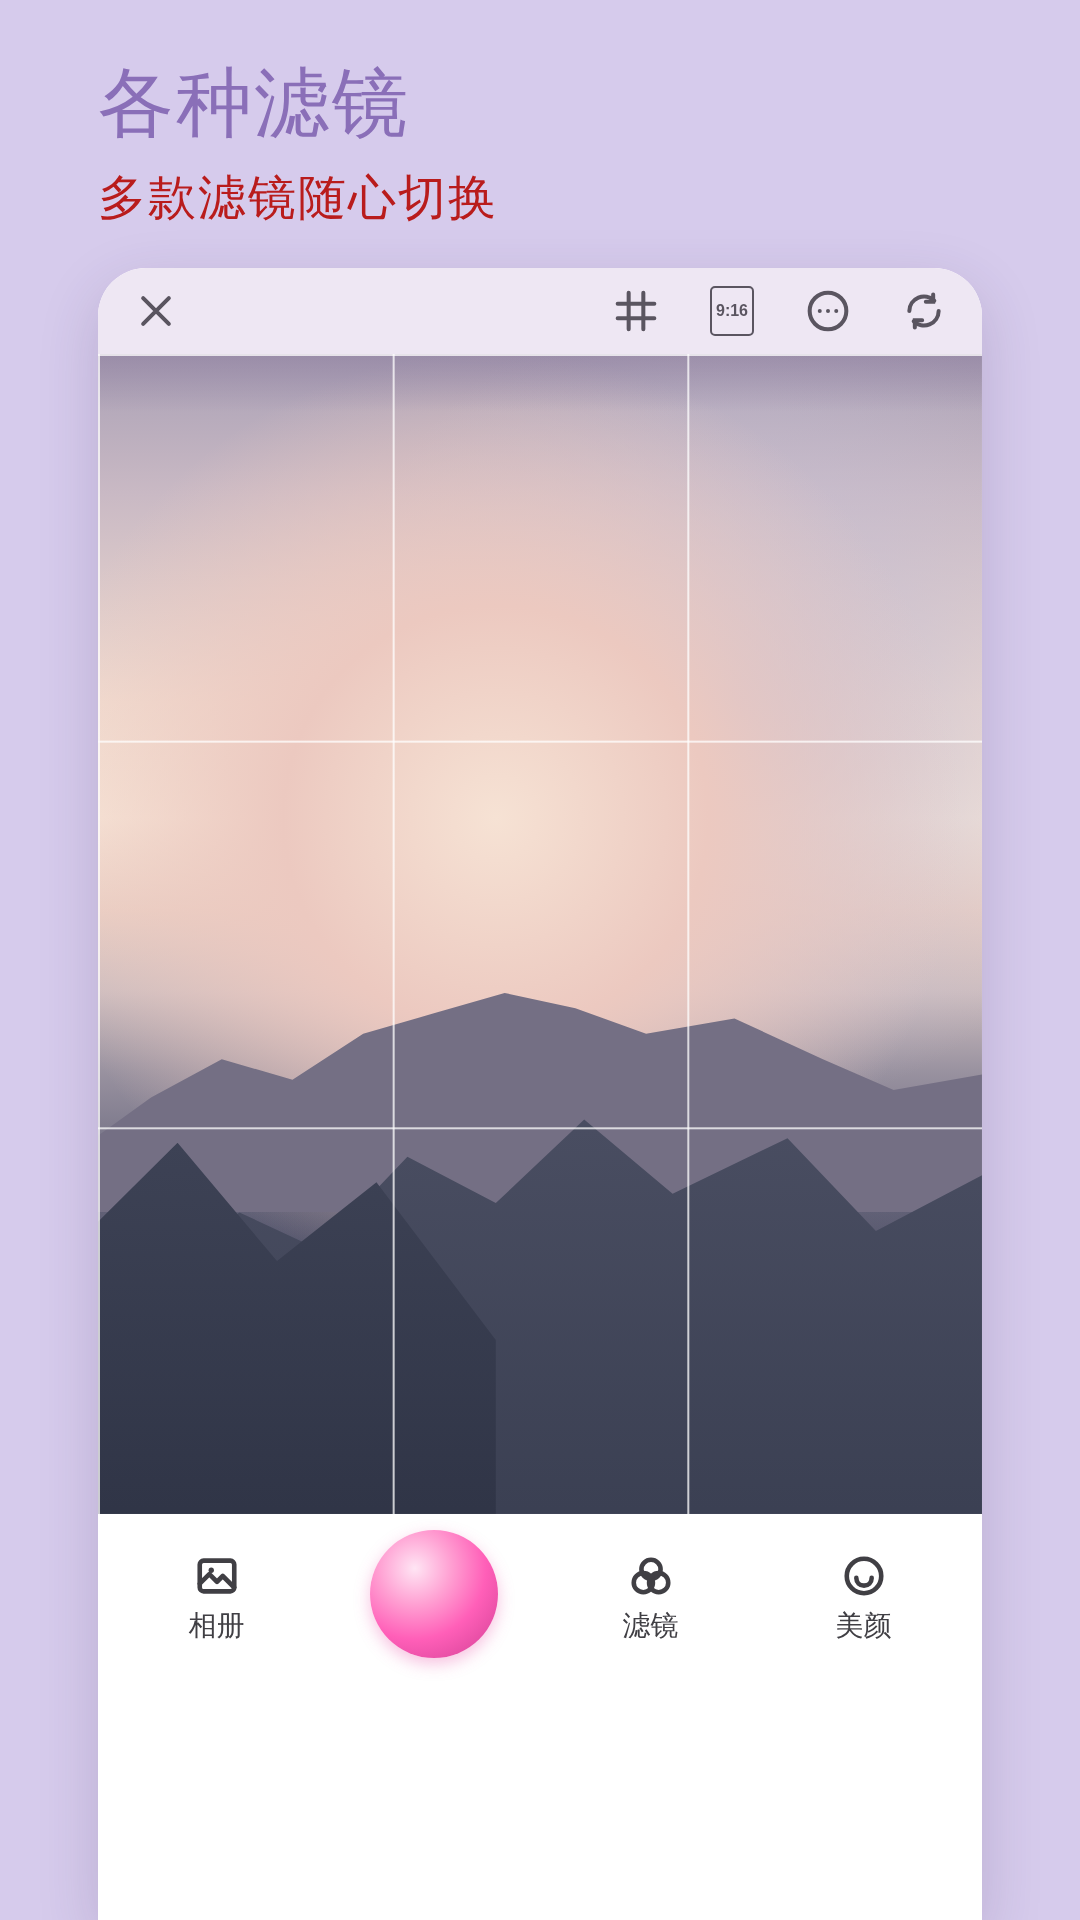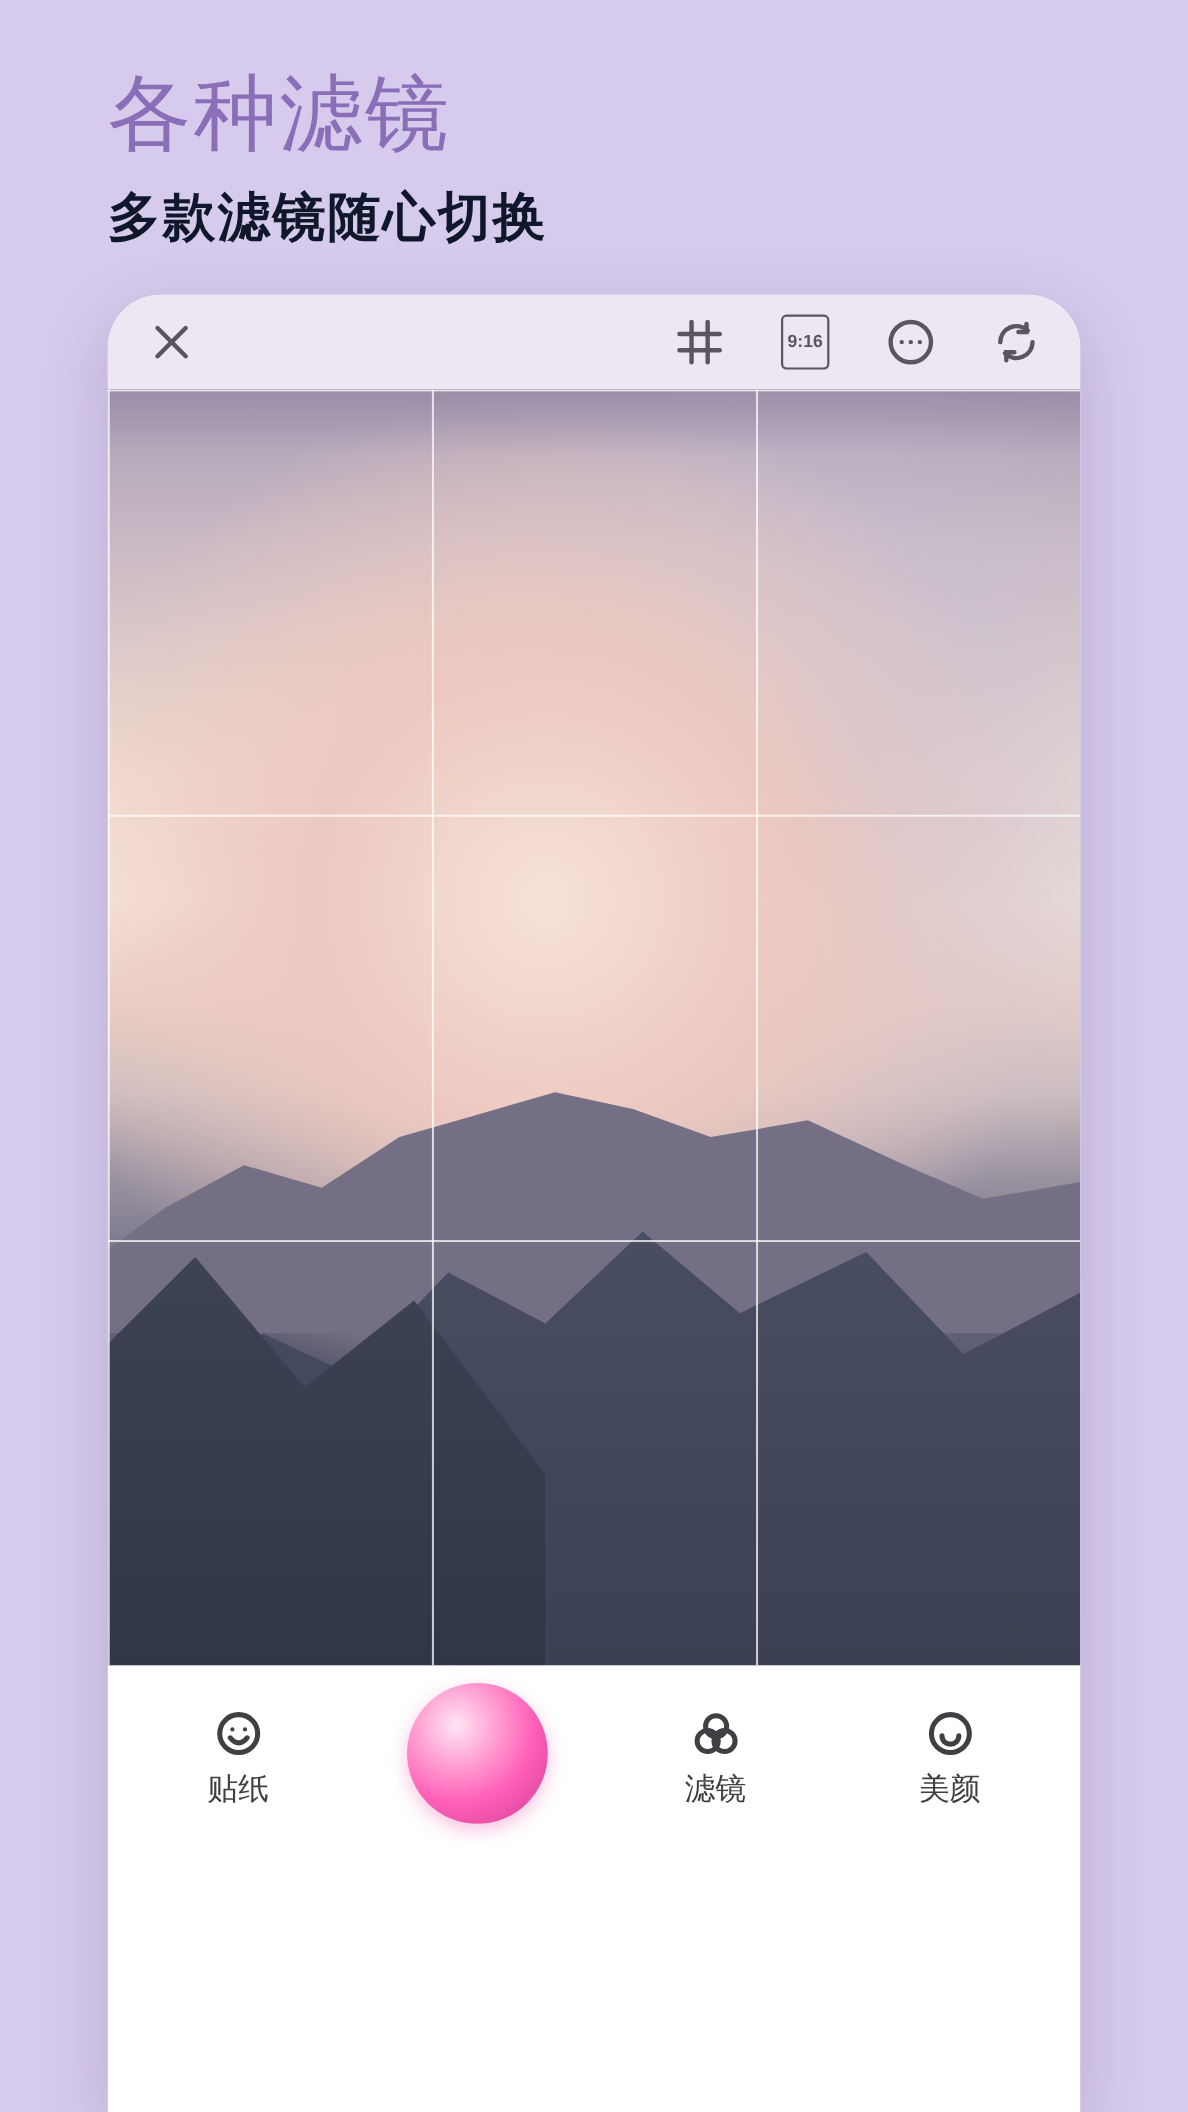--- a/index.html
+++ b/index.html
@@ -18,22 +18,22 @@
   }
   .headline-title {
     font-size: 76px;
     font-weight: 400;
     color: #8a6fb8;
     letter-spacing: 2px;
   }
   .headline-sub {
     margin-top: 10px;
     font-size: 48px;
-    font-weight: 700;
-    color: #0f172a;
+    font-weight: 400;
+    color: #b91c1c;
     letter-spacing: 2px;
   }
 
   
   .phone {
     position: absolute;
     left: 98px;
     top: 268px;
     width: 884px;
     height: 1652px; 
@@ -218,30 +218,29 @@
 
   <div class="viewfinder">
     <div class="mtn-back"></div>
     <div class="mtn-front"></div>
     <div class="mtn-left"></div>
     <div class="grid"></div>
   </div>
 
   <div class="bottombar">
 
-
     <div class="bb-item">
       <svg viewBox="0 0 24 24">
-        <circle cx="12" cy="12" r="9"></circle>
-        <circle cx="9" cy="10" r="1" fill="currentColor" stroke="none"></circle>
-        <circle cx="15" cy="10" r="1" fill="currentColor" stroke="none"></circle>
-        <path d="M8 14c1.2 1.6 2.6 2.4 4 2.4s2.8-.8 4-2.4"></path>
-      </svg>
-      <span class="lbl">贴纸</span>
-    </div>
+        <rect x="3" y="4" width="18" height="16" rx="2"></rect>
+        <path d="M3 16l5-5 4 4 3-3 6 6"></path>
+        <circle cx="9" cy="9" r="1.4" fill="currentColor" stroke="none"></circle>
+      </svg>
+      <span class="lbl">相册</span>
+    </div>
+
 
     <div class="shutter"></div>
 
     <div class="bb-item">
       <svg viewBox="0 0 24 24">
         <circle cx="12" cy="8.5" r="5"></circle>
         <circle cx="8" cy="15.5" r="5"></circle>
         <circle cx="16" cy="15.5" r="5"></circle>
       </svg>
       <span class="lbl">滤镜</span>

